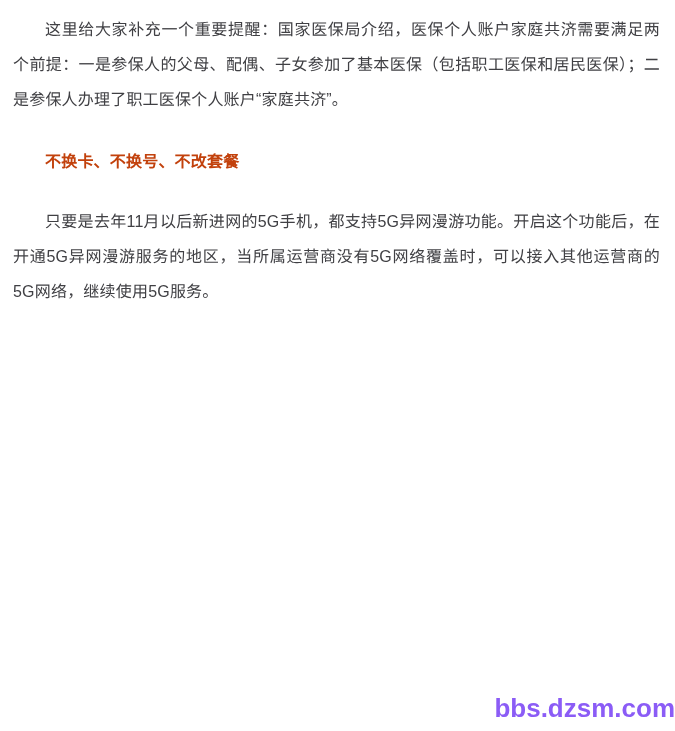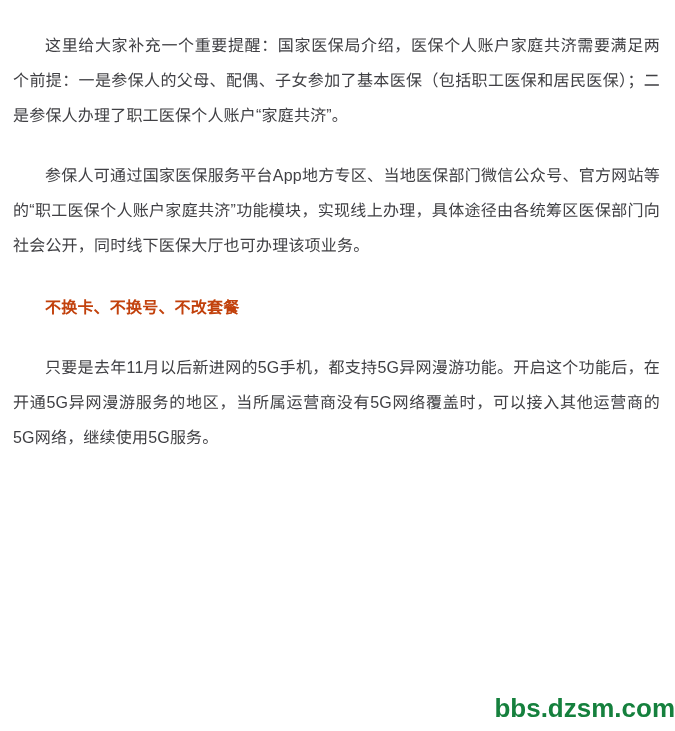--- a/index.html
+++ b/index.html
@@ -10,21 +10,21 @@
   body {
     width: 675px;
     height: 731px;
     position: relative;
     overflow: hidden;
     font-family: "Liberation Sans", "DejaVu Sans", sans-serif;
   }
   .page {
     box-sizing: border-box;
     width: 675px;
-    padding: 28px 15px 0 13px;
+    padding: 12px 15px 0 13px;
   }
   .para {
     margin: 25px 0 0 0;
     font-size: 16px;
     line-height: 35px;
     color: #404044;
     text-align: justify;
     text-justify: inter-ideograph;
     text-indent: 2em;
     letter-spacing: 0.2px;
@@ -41,33 +41,32 @@
     text-align: left;
     text-indent: 2em;
     letter-spacing: 0.2px;
   }
   .watermark {
     position: absolute;
     right: 0;
     bottom: 7px;
     font-size: 26px;
     font-weight: bold;
-    color: #15803d;
+    color: #8b5cf6;
     letter-spacing: 0;
     white-space: nowrap;
     font-family: "Liberation Sans", "DejaVu Sans", sans-serif;
   }
 </style>
 </head>
 <body>
 
 <div class="page">
   <p class="para">这里给大家补充一个重要提醒：国家医保局介绍，医保个人账户家庭共济需要满足两个前提：一是参保人的父母、配偶、子女参加了基本医保（包括职工医保和居民医保）；二是参保人办理了职工医保个人账户“家庭共济”。</p>
 
-  <p class="para">参保人可通过国家医保服务平台App地方专区、当地医保部门微信公众号、官方网站等的“职工医保个人账户家庭共济”功能模块，实现线上办理，具体途径由各统筹区医保部门向社会公开，同时线下医保大厅也可办理该项业务。</p>
 
   <h3 class="heading">不换卡、不换号、不改套餐</h3>
 
 
 
 
   <p class="para">只要是去年11月以后新进网的5G手机，都支持5G异网漫游功能。开启这个功能后，在开通5G异网漫游服务的地区，当所属运营商没有5G网络覆盖时，可以接入其他运营商的5G网络，继续使用5G服务。</p>
 </div>
 
 <div class="watermark">bbs.dzsm.com</div>

